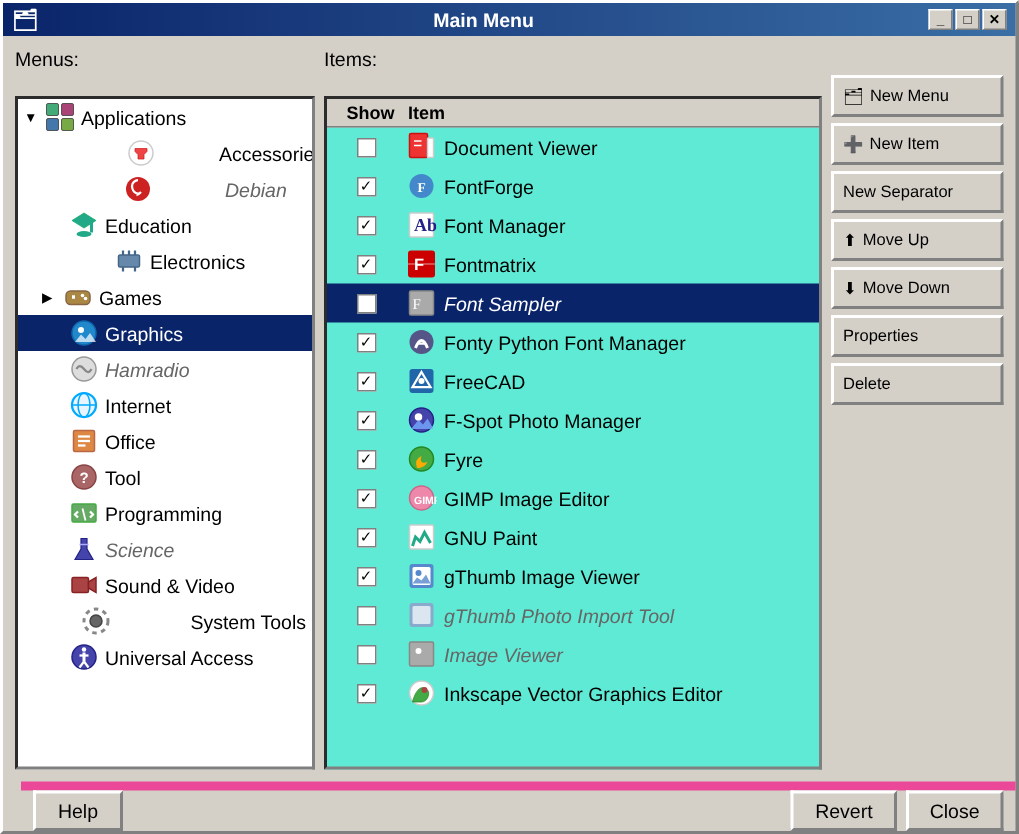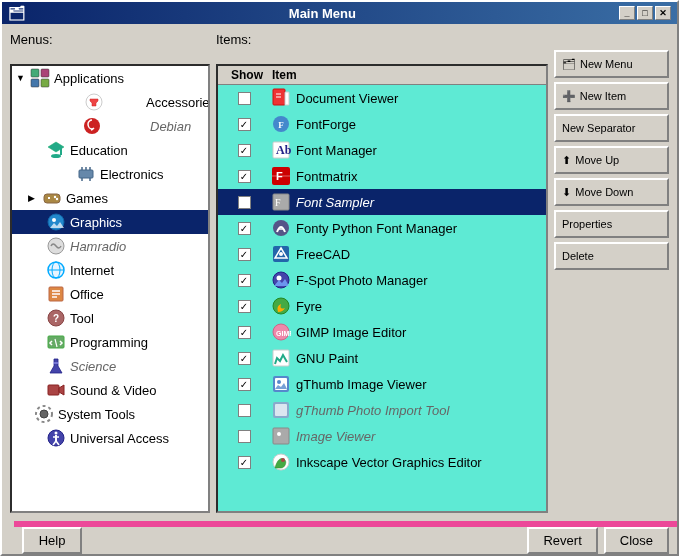--- a/index.html
+++ b/index.html
@@ -376,21 +376,21 @@
             <span class="expand-arrow"></span>
             <span class="icon">
               <svg width="20" height="20" viewBox="0 0 20 20">
                 <rect x="2" y="5" width="11" height="10" rx="1" fill="#a44" stroke="#822"></rect>
                 <polygon points="13,8 18,5 18,15 13,12" fill="#a44" stroke="#822"></polygon>
               </svg>
             </span>
             <span class="label">Sound &amp; Video</span>
           </div>
 
-          <div class="menu-item" style="padding-left:8px;">
+          <div class="menu-item" style="padding-left:28px;text-align:right;">
             <span class="expand-arrow"></span>
             <span class="icon">
               <svg width="20" height="20" viewBox="0 0 20 20">
                 <circle cx="10" cy="10" r="4" fill="#666" stroke="#444"></circle>
                 <circle cx="10" cy="10" r="8" fill="none" stroke="#888" stroke-width="2" stroke-dasharray="3,3"></circle>
               </svg>
             </span>
             <span class="label">System Tools</span>
           </div>
 

